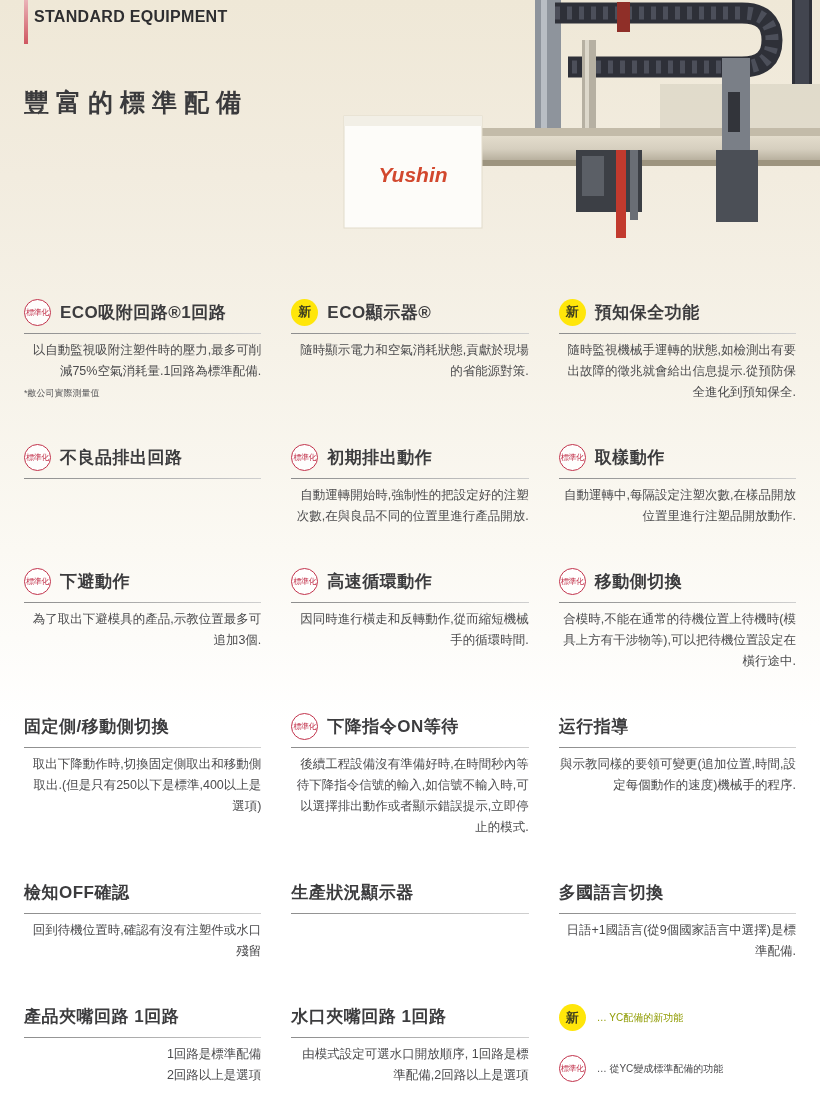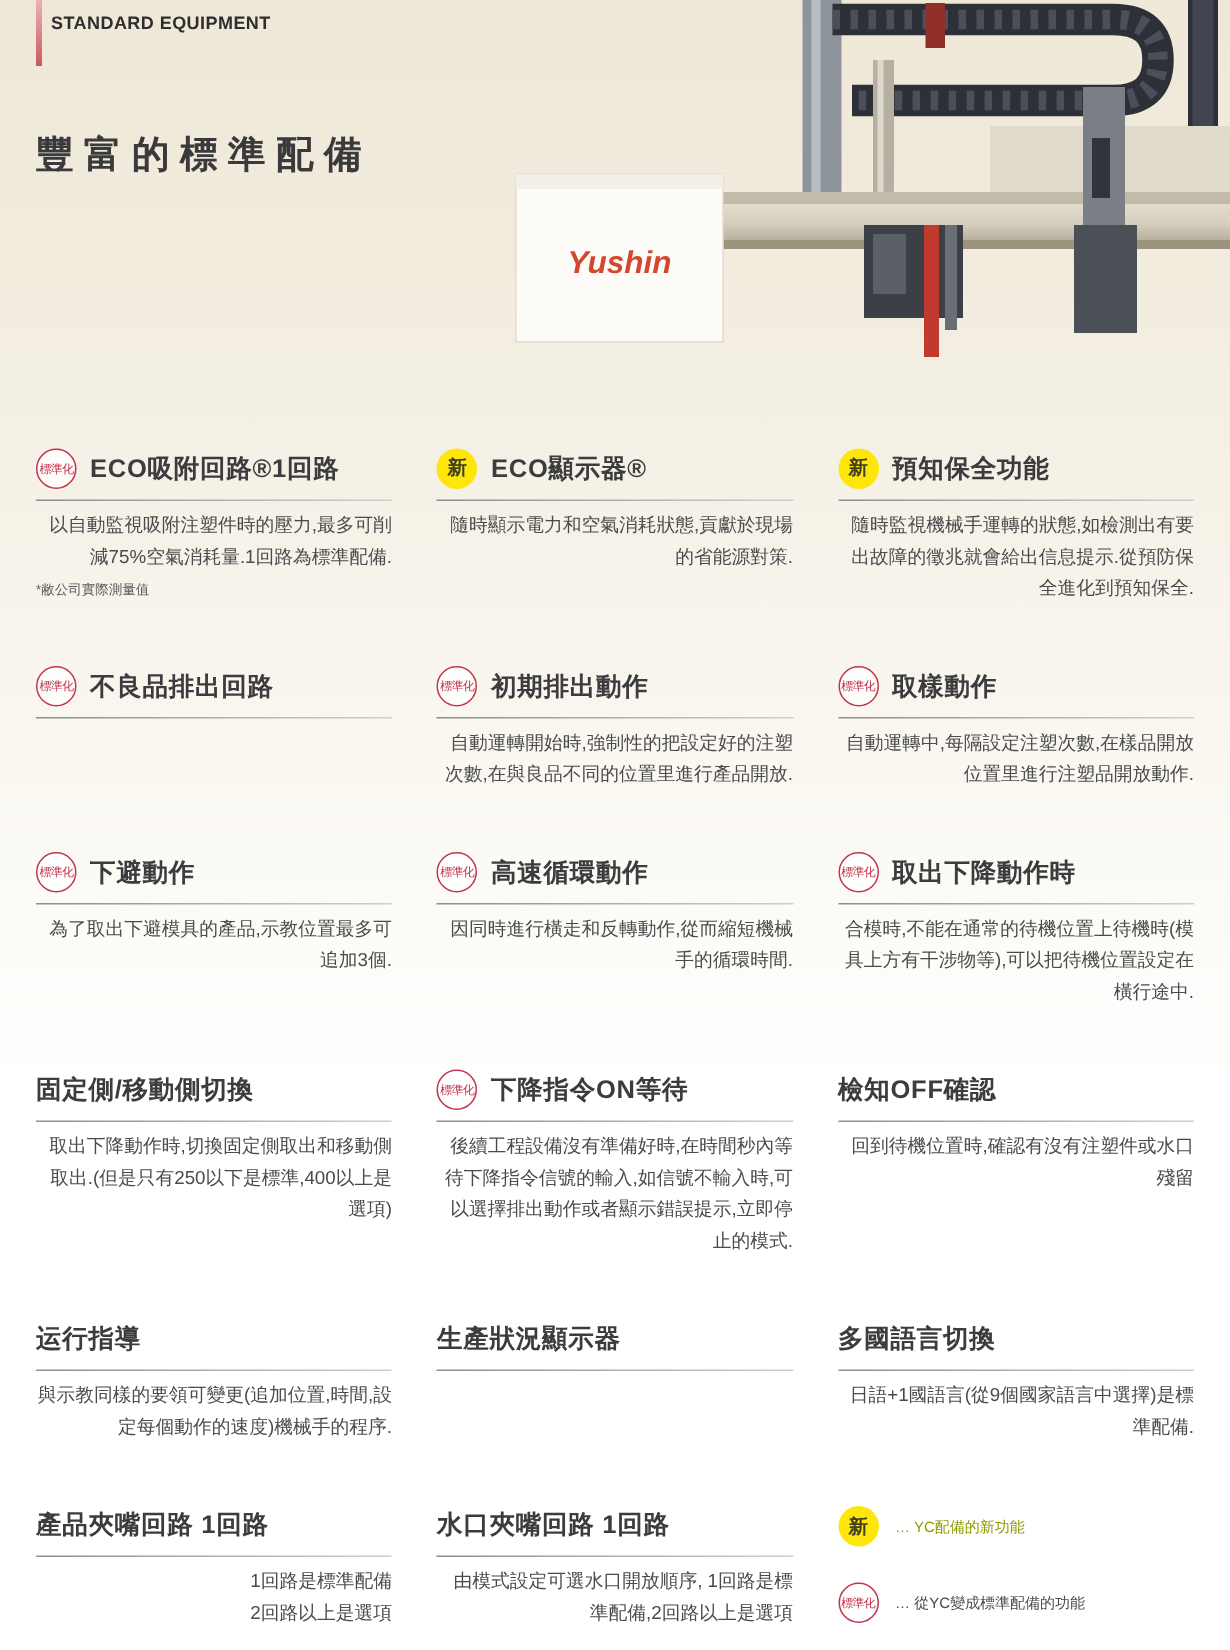--- a/index.html
+++ b/index.html
@@ -3,21 +3,21 @@
 <meta charset="utf-8">
 <style>
   html,body{margin:0;padding:0;}
   body{
     width:820px;height:1100px;position:relative;overflow:hidden;
     font-family:"Liberation Sans","DejaVu Sans",sans-serif;
     background:linear-gradient(180deg,#efe8d7 0%,#f2ecdf 16%,#f6f2e8 32%,#fbf9f3 50%,#ffffff 66%);
   }
   .eyebrow-bar{position:absolute;top:0;left:24px;width:4px;height:44px;
     background:linear-gradient(180deg,#eab3b8,#cf5660);}
-  .eyebrow{position:absolute;top:8px;left:34px;font-size:12px;font-weight:700;
+  .eyebrow{position:absolute;top:8px;left:34px;font-size:16px;font-weight:700;
     color:#2e2e30;letter-spacing:.3px;}
   .page-title{position:absolute;top:86px;left:24px;font-size:25px;font-weight:700;
     color:#3a3a3c;letter-spacing:7px;margin:0;}
   .photo{position:absolute;top:0;left:330px;width:490px;height:245px;}
   .features{position:absolute;top:298px;left:24px;width:772px;
     display:grid;grid-template-columns:repeat(3,1fr);column-gap:30px;row-gap:40px;}
   .cell{min-width:0;}
   .head{display:flex;align-items:center;gap:9px;min-height:28px;}
   .badge{flex:0 0 auto;width:27px;height:27px;border-radius:50%;
     display:flex;align-items:center;justify-content:center;box-sizing:border-box;}
@@ -145,21 +145,21 @@
       <span class="badge std">標準化</span>
       <h3 class="title">高速循環動作</h3>
     </div>
     <div class="rule"></div>
     <p class="desc">因同時進行橫走和反轉動作,從而縮短機械手的循環時間.</p>
   </div>
 
   <div class="cell">
     <div class="head">
       <span class="badge std">標準化</span>
-      <h3 class="title">取出下降動作時</h3>
+      <h3 class="title">移動側切換</h3>
     </div>
     <div class="rule"></div>
     <p class="desc">合模時,不能在通常的待機位置上待機時(模具上方有干涉物等),可以把待機位置設定在橫行途中.</p>
   </div>
 
   <div class="cell">
     <div class="head">
       <h3 class="title">固定側/移動側切換</h3>
     </div>
     <div class="rule"></div>
@@ -170,32 +170,32 @@
     <div class="head">
       <span class="badge std">標準化</span>
       <h3 class="title">下降指令ON等待</h3>
     </div>
     <div class="rule"></div>
     <p class="desc">後續工程設備沒有準備好時,在時間秒內等待下降指令信號的輸入,如信號不輸入時,可以選擇排出動作或者顯示錯誤提示,立即停止的模式.</p>
   </div>
 
   <div class="cell">
     <div class="head">
+      <h3 class="title">运行指導</h3>
+    </div>
+    <div class="rule"></div>
+    <p class="desc">與示教同樣的要領可變更(追加位置,時間,設定每個動作的速度)機械手的程序.</p>
+  </div>
+
+  <div class="cell">
+    <div class="head">
       <h3 class="title">檢知OFF確認</h3>
     </div>
     <div class="rule"></div>
     <p class="desc">回到待機位置時,確認有沒有注塑件或水口殘留</p>
-  </div>
-
-  <div class="cell">
-    <div class="head">
-      <h3 class="title">运行指導</h3>
-    </div>
-    <div class="rule"></div>
-    <p class="desc">與示教同樣的要領可變更(追加位置,時間,設定每個動作的速度)機械手的程序.</p>
   </div>
 
   <div class="cell">
     <div class="head">
       <h3 class="title">生產狀況顯示器</h3>
     </div>
     <div class="rule"></div>
   </div>
 
   <div class="cell">

